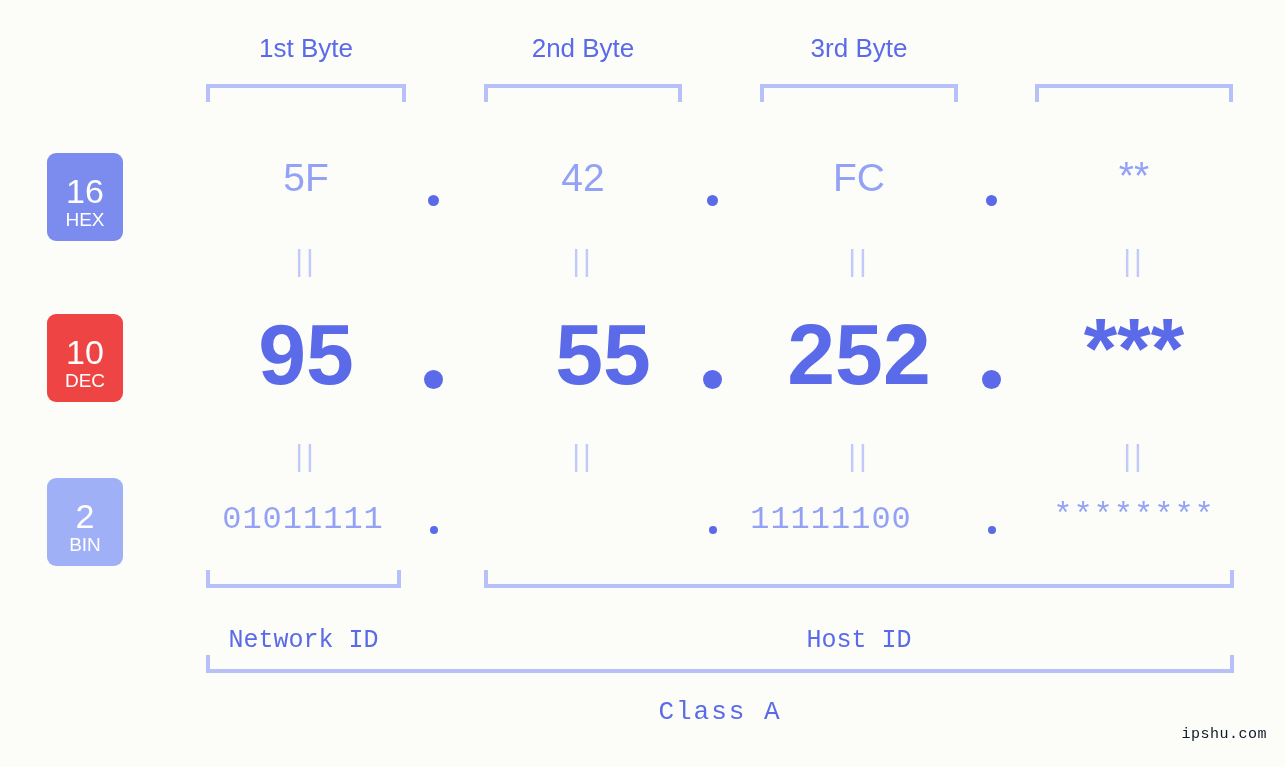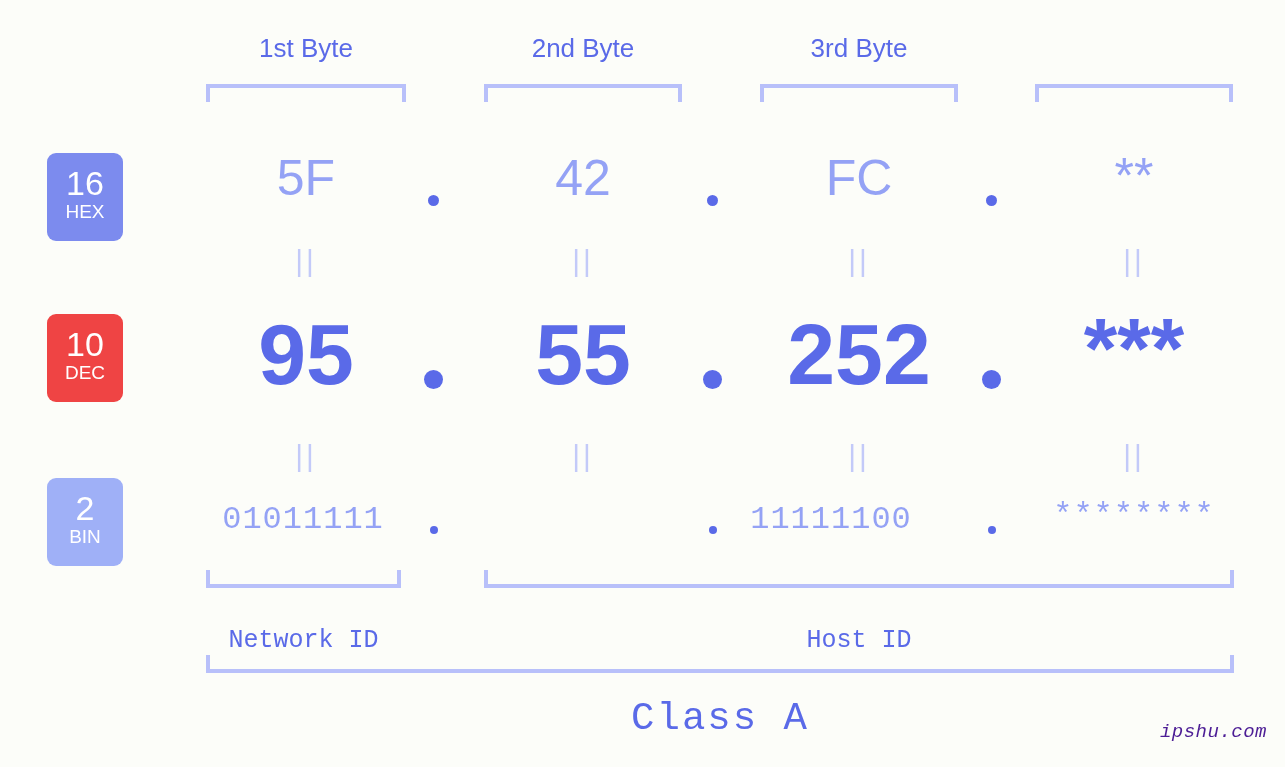--- a/index.html
+++ b/index.html
@@ -53,21 +53,21 @@
 
   
   .base-badge {
     position: absolute;
     left: 47px;
     width: 76px;
     border-radius: 9px;
     color: #ffffff;
     text-align: center;
     box-sizing: border-box;
-    padding-top: 12px;
+    padding-top: 20px;
   }
   .base-badge .num {
     display: block;
     font-size: 34px;
     line-height: 36px;
     font-weight: 400;
     font-family: "Liberation Sans", sans-serif;
   }
   .base-badge .lbl {
     display: block;
@@ -78,21 +78,21 @@
   }
 
   
   .cell {
     position: absolute;
     text-align: center;
     white-space: nowrap;
   }
   .hex-val {
     font-family: "Liberation Sans", sans-serif;
-    font-size: 50px;
+    font-size: 39px;
     color: #94a2f5;
     line-height: 46px;
   }
   .dec-val {
     font-family: "Liberation Sans", sans-serif;
     font-size: 86px;
     font-weight: bold;
     color: #5a6ae8;
     line-height: 86px;
   }
@@ -126,36 +126,35 @@
     font-size: 25px;
     color: #5a6ae8;
     text-align: center;
     white-space: nowrap;
     margin-top: 12px;
   }
 
   .classlabel {
     position: absolute;
     font-family: "Liberation Mono", "DejaVu Sans Mono", monospace;
-    font-size: 39px;
+    font-size: 26px;
     color: #5a6ae8;
     text-align: center;
     white-space: nowrap;
     letter-spacing: 2px;
   }
 
   .watermark {
     position: absolute;
     right: 18px;
     bottom: 24px;
     font-family: "Liberation Mono", "DejaVu Sans Mono", monospace;
-    font-size: 19px;
-    color: #4c1d95;
+    font-size: 15px;
+    color: #0f172a;
     letter-spacing: 0.5px;
-    font-style: italic;
   }
 </style>
 </head>
 <body>
 
 <div id="stage">
 
   <div class="byte-header" style="left:206px; width:200px;">
     <span>1st Byte</span>
   </div>
@@ -214,21 +213,21 @@
   </div>
   <div class="eqmark" style="left:1035px; top:246px; width:198px; text-align:center;">
     <span>||</span>
   </div>
 
   <div class="cell dec-val" style="left:206px; top:311px; width:200px;">
     <span>95</span>
   </div>
   <div class="dot" style="left:424px; top:370px; width:19px; height:19px;"></div>
 
-  <div class="cell dec-val" style="left:484px; top:311px; width:198px;">
+  <div class="cell dec-val" style="left:504px; top:311px; width:198px;">
     <span>55</span>
   </div>
   <div class="dot" style="left:703px; top:370px; width:19px; height:19px;"></div>
 
   <div class="cell dec-val" style="left:760px; top:311px; width:198px;">
     <span>252</span>
   </div>
   <div class="dot" style="left:982px; top:370px; width:19px; height:19px;"></div>
 
   <div class="cell dec-val" style="left:1035px; top:305px; width:198px;">

